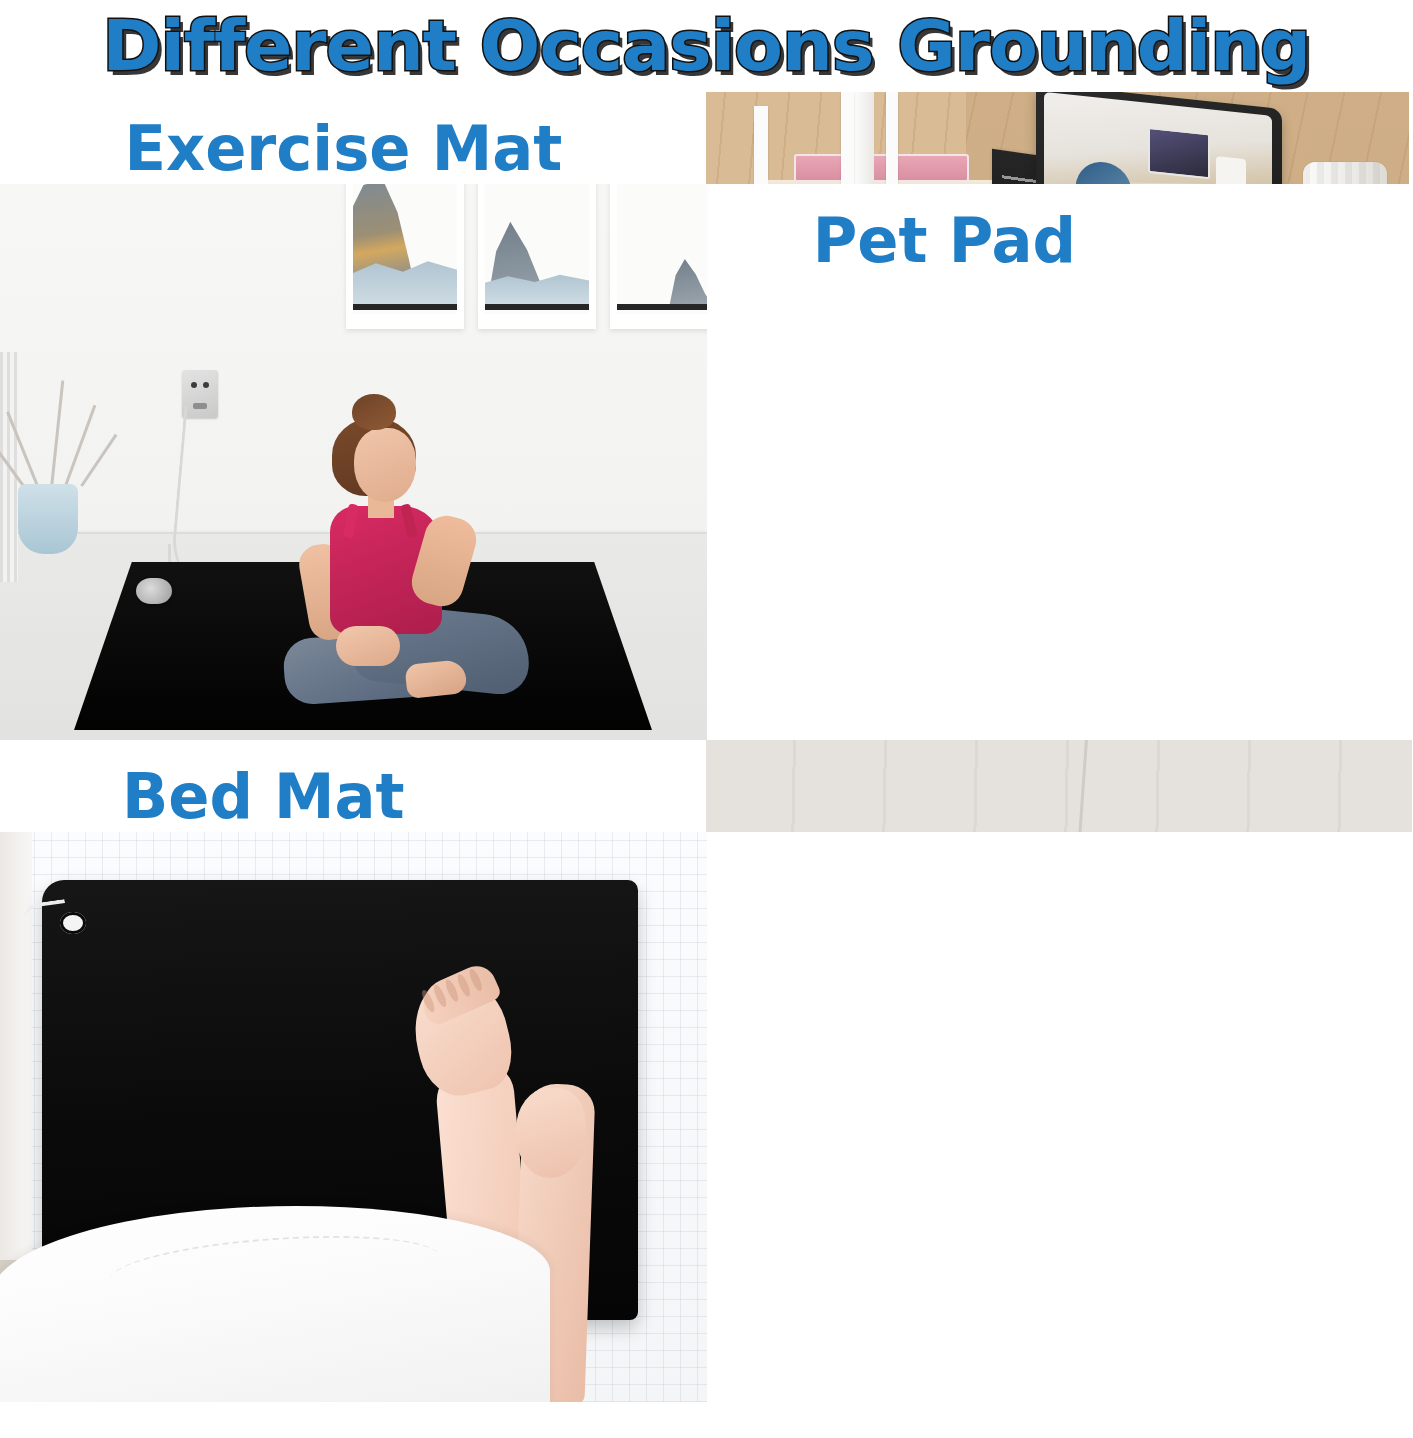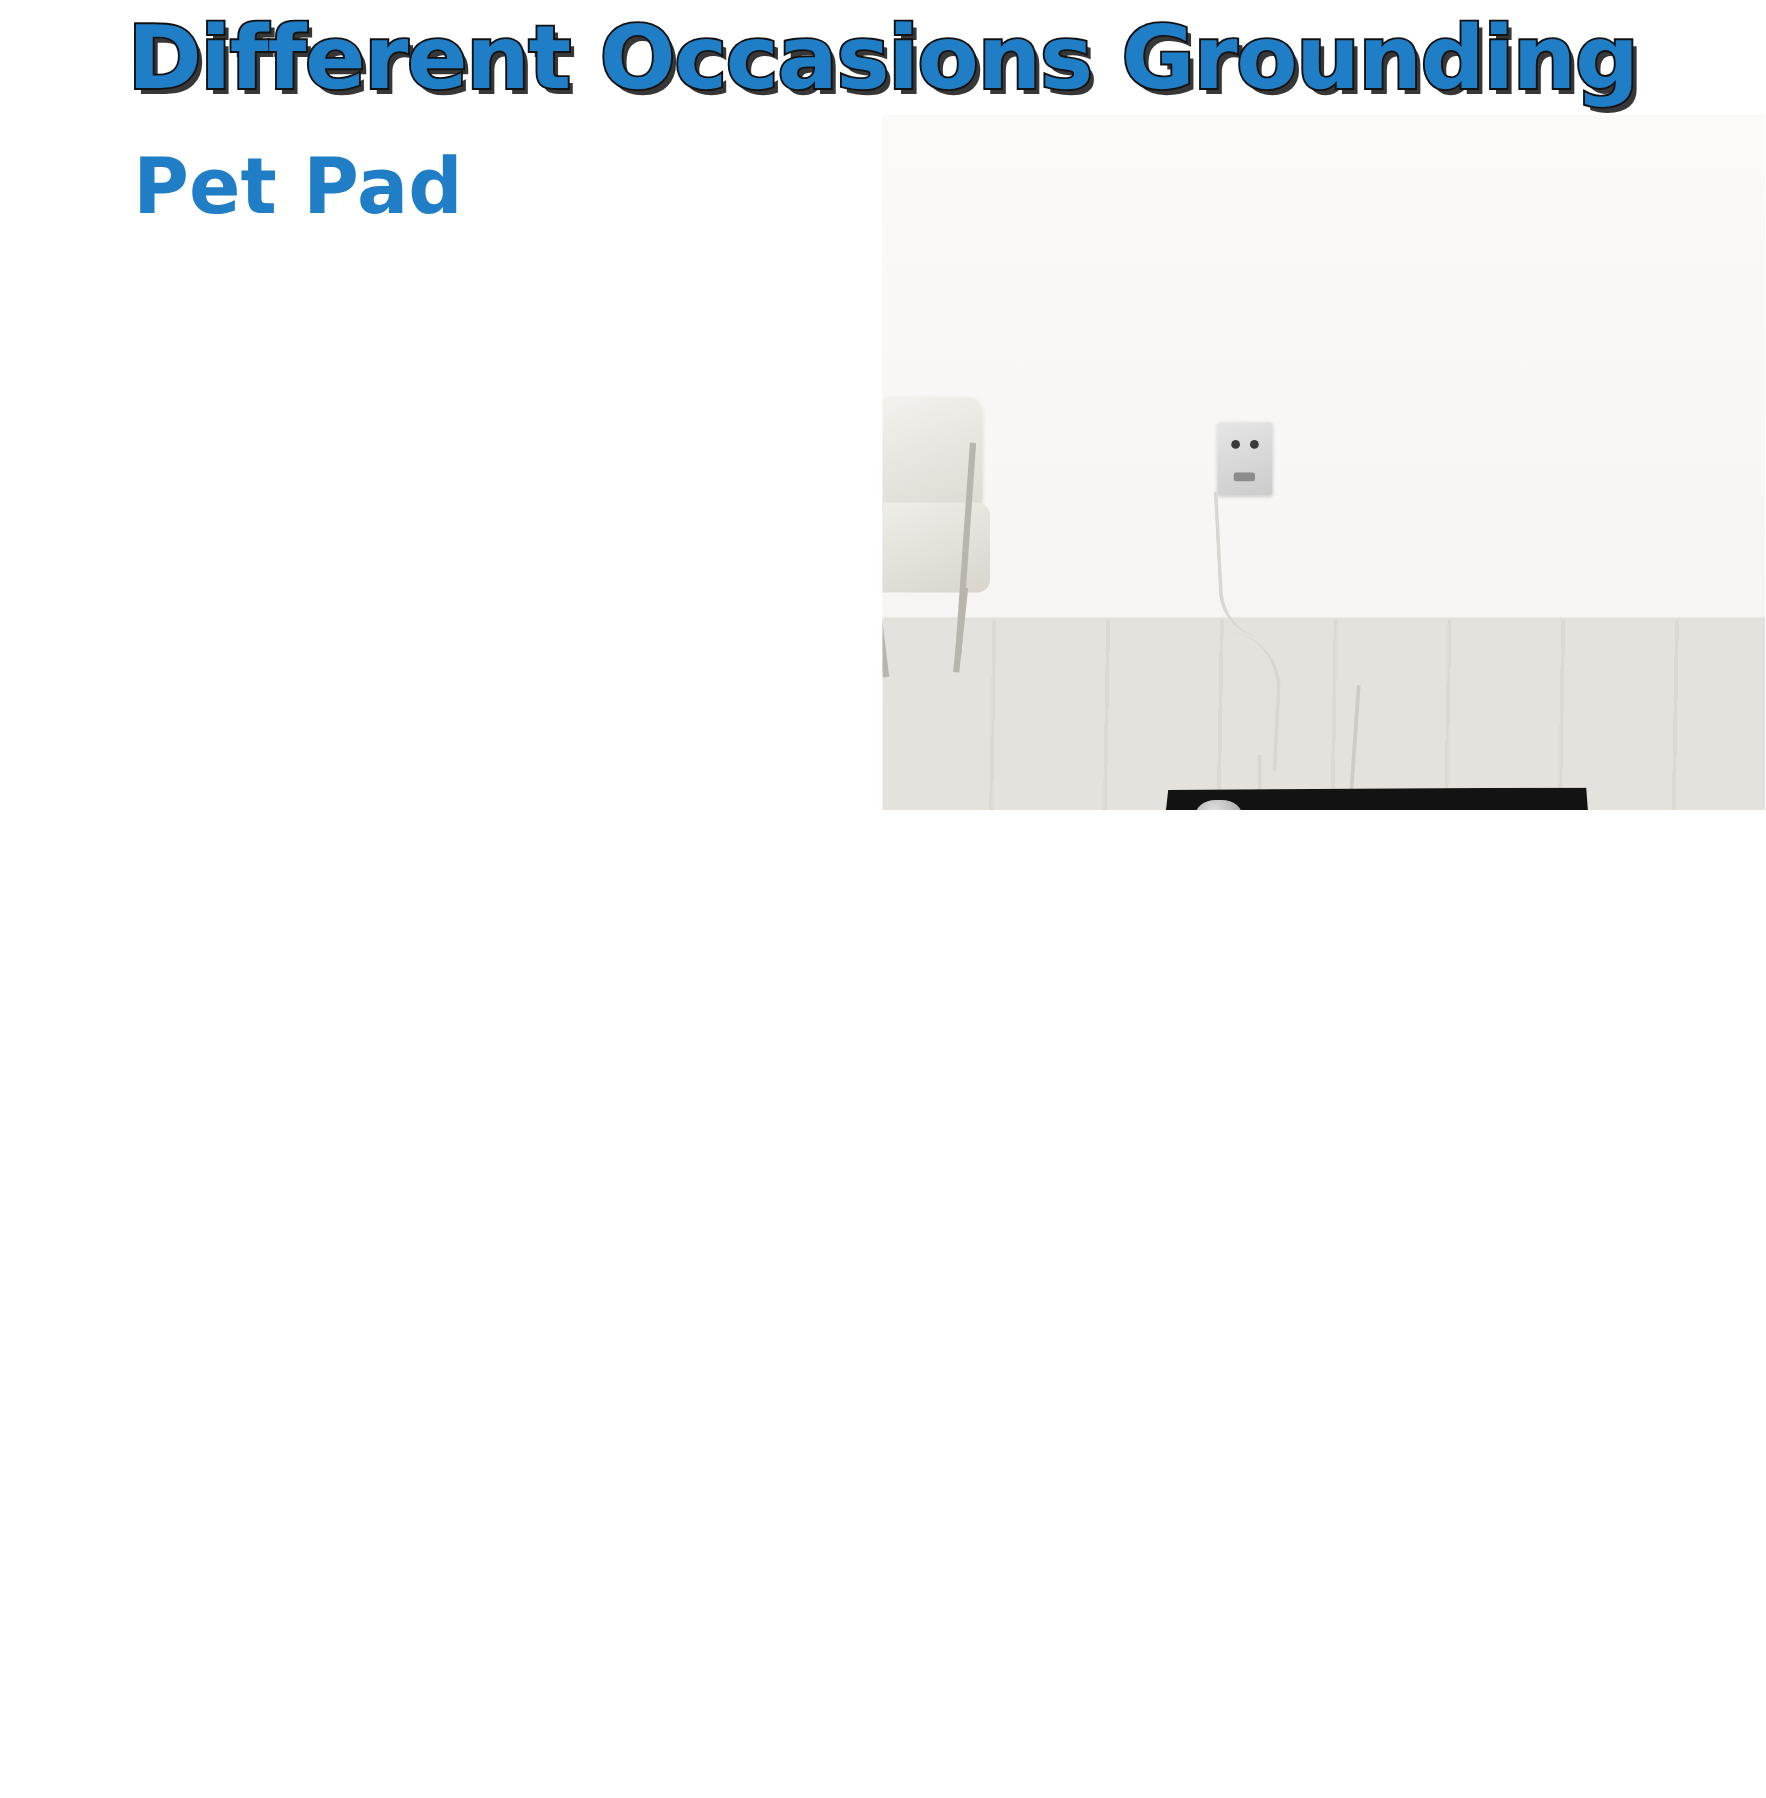--- a/index.html
+++ b/index.html
@@ -577,20 +577,23 @@
 </style>
 </head>
 <body>
 
 <div class="title-bar">
   <div class="title-text">Different Occasions Grounding</div>
 </div>
 
 <div class="grid">
 
+  <div class="cap right">
+    <span>Exercise Mat</span>
+  </div>
 
   <div class="photo p-tl">
     <div class="w1">
       <div class="w1-wallshade"></div>
       <div class="w1-curtain"></div>
       <div class="w1-floor"></div>
       <div class="w1-floor2"></div>
 
       <div class="shelf shelf-post-a"></div>
       <div class="shelf shelf-rail-1"></div>
@@ -739,20 +742,23 @@
         <div class="yg yg-hair"></div>
         <div class="yg yg-head"></div>
         <div class="yg yg-bun"></div>
       </div>
     </div>
   </div>
 
   <div class="cap bl">
     <span>Pet Pad</span>
   </div>
+  <div class="cap br">
+    <span>Bed Mat</span>
+  </div>
 
   <div class="photo p-bl">
     <div class="w3">
       <div class="w3-floorline"></div>
       <div class="w3-floor"></div>
       <div class="w3-plank"></div>
 
       <div class="armchair">
         <div class="back"></div>
         <div class="seat"></div>

